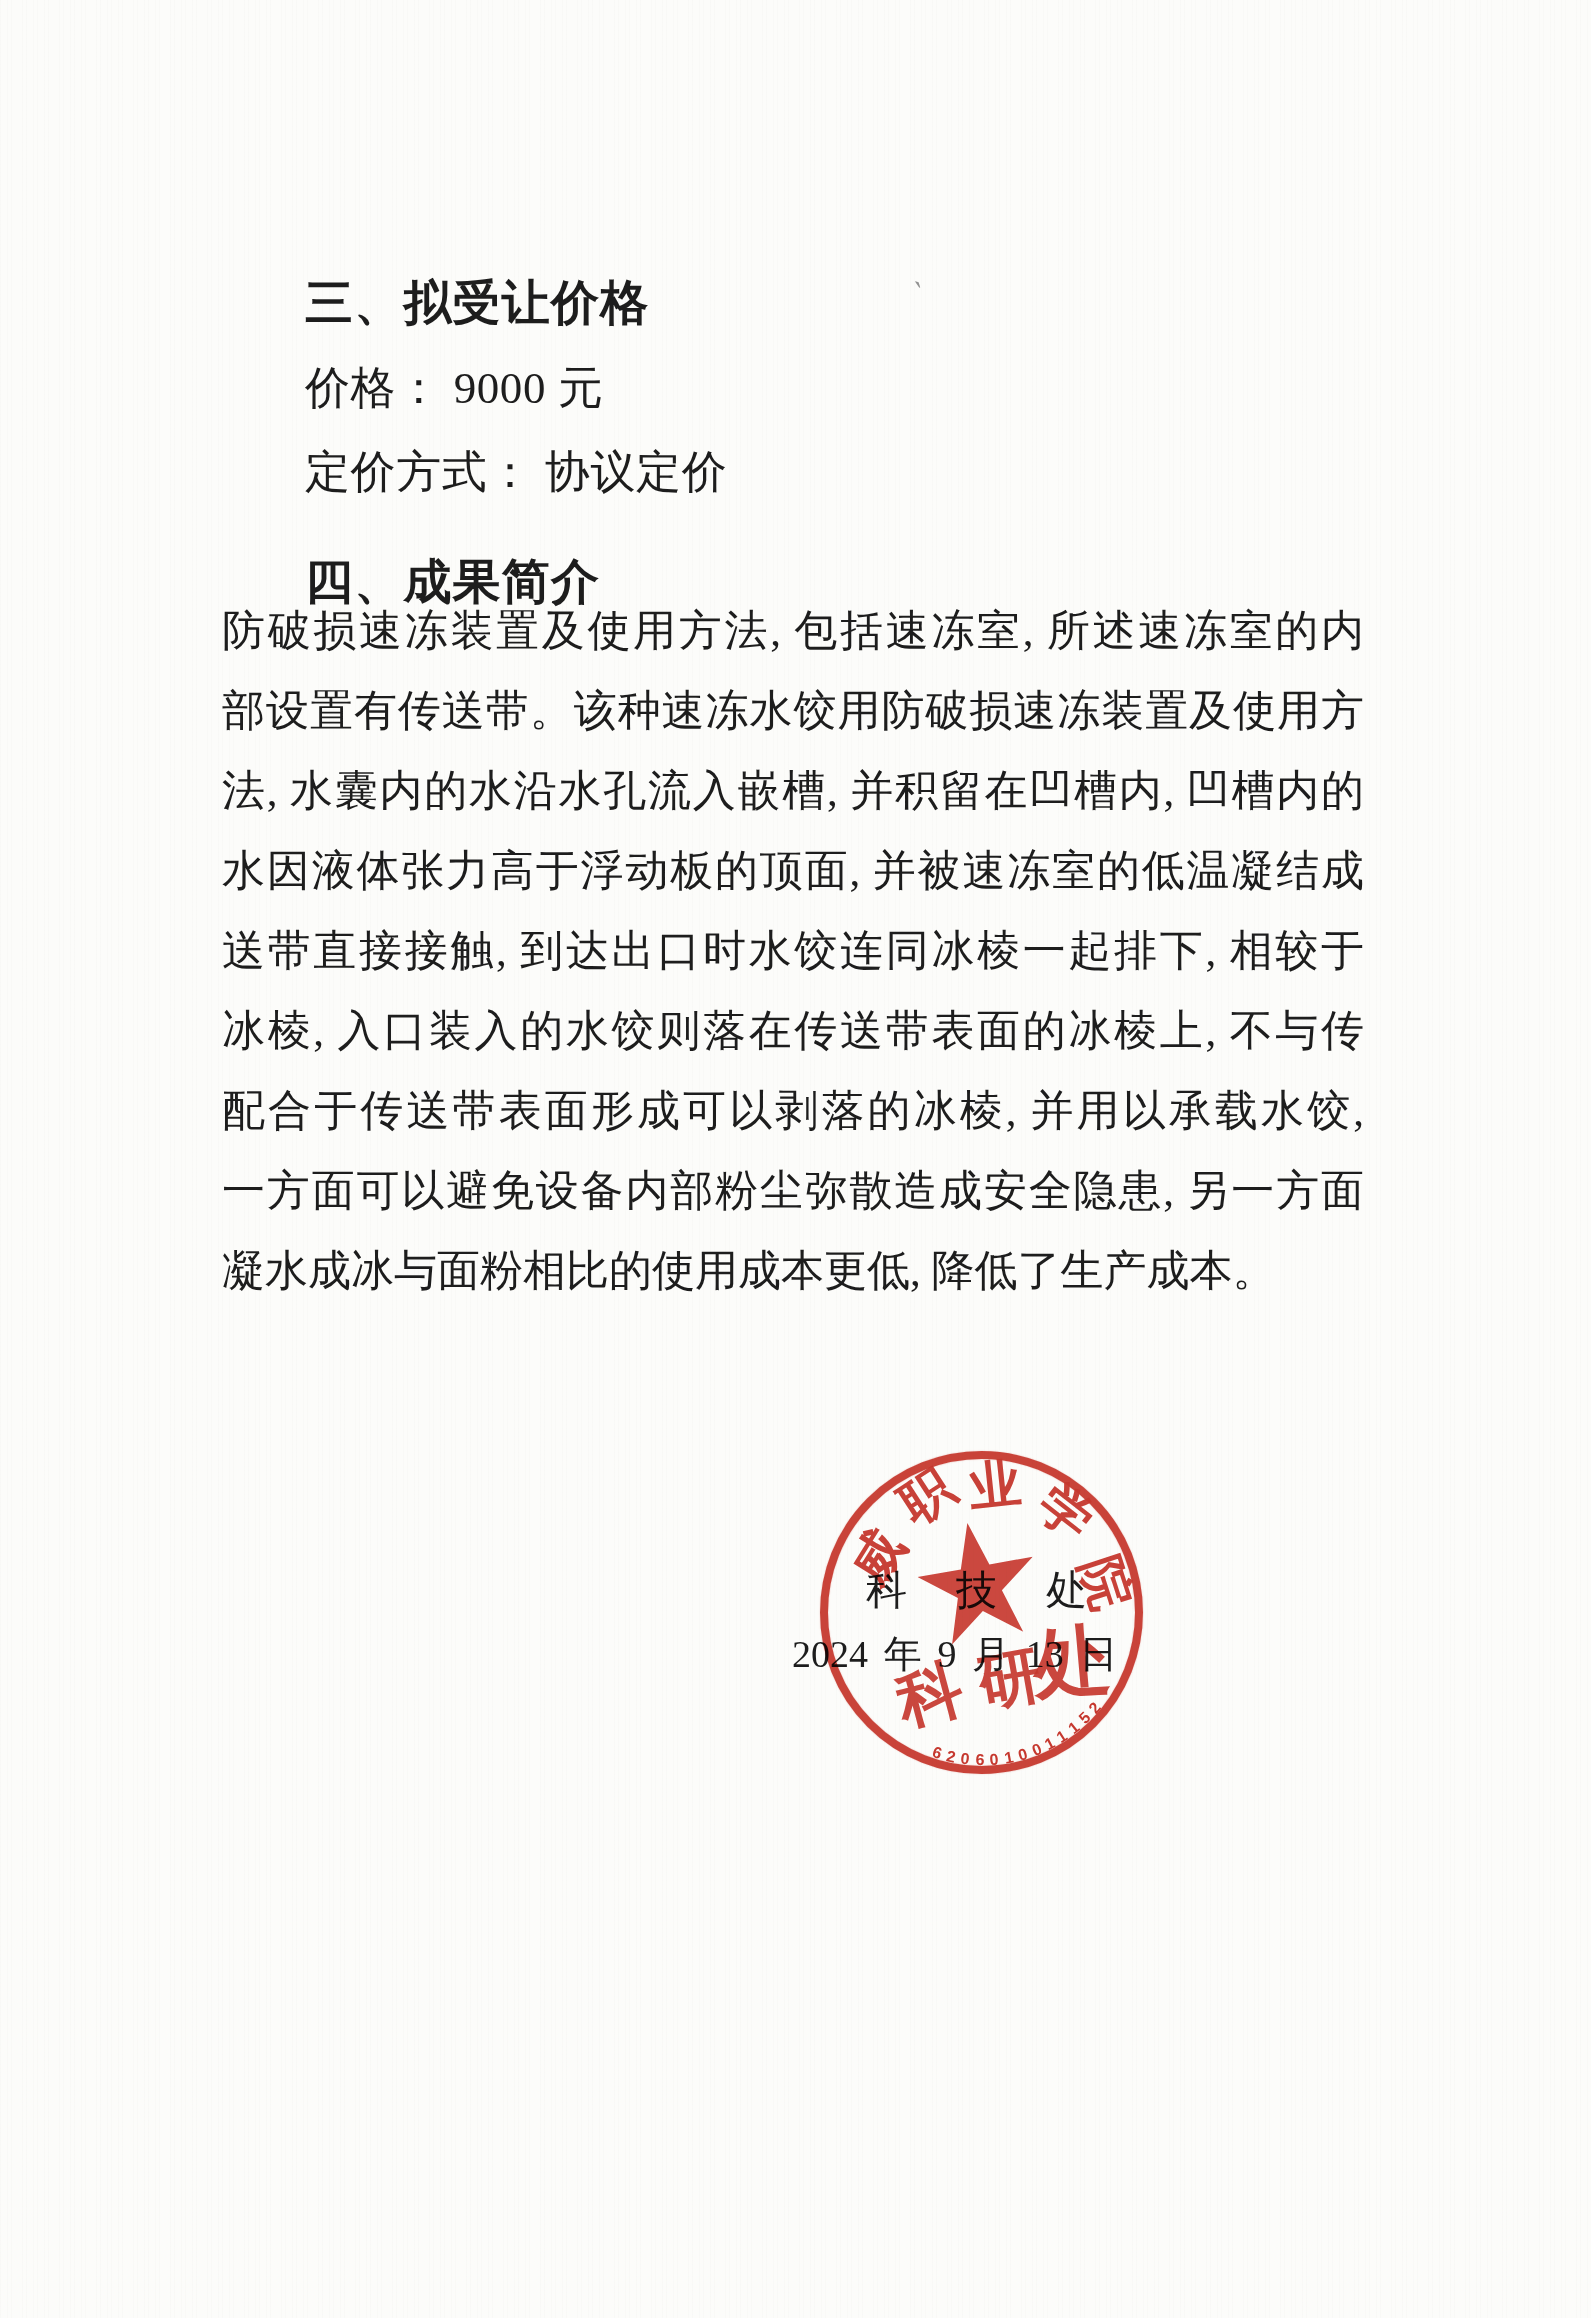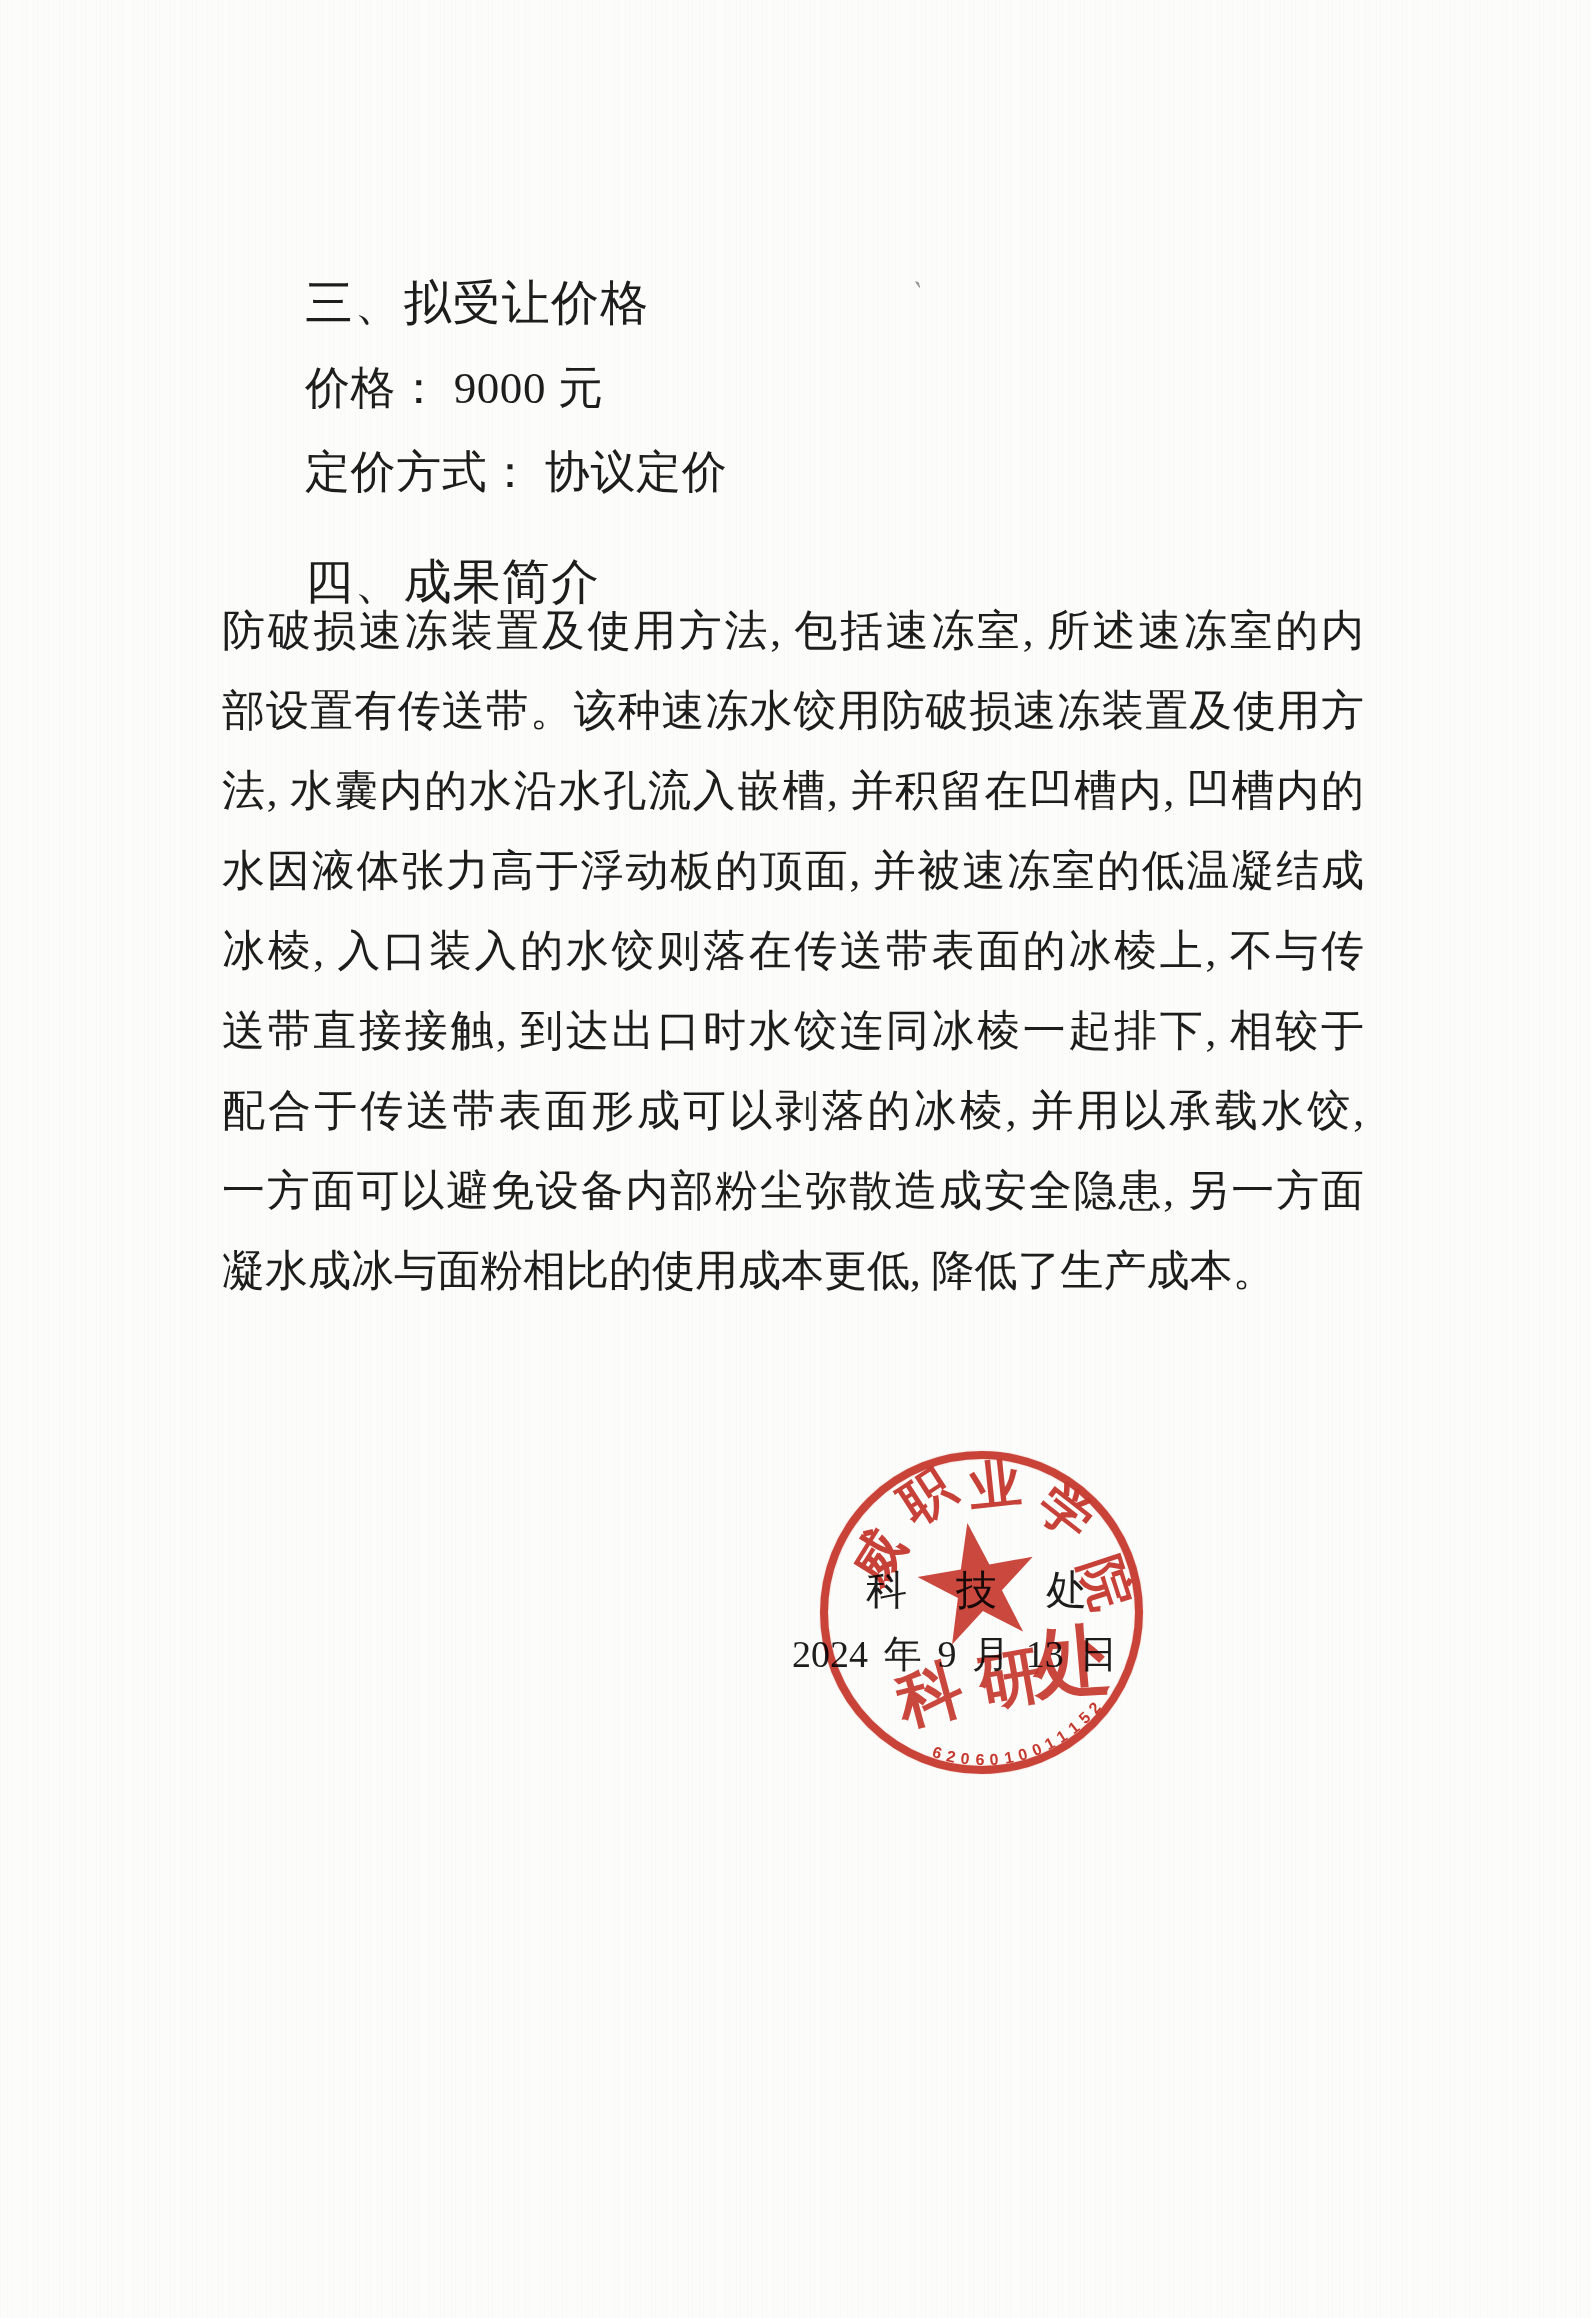--- a/index.html
+++ b/index.html
@@ -16,21 +16,21 @@
     background-image: repeating-linear-gradient(
       90deg,
       rgba(180,180,172,0.045) 0px, rgba(180,180,172,0.045) 0.6px,
       transparent 0.6px, transparent 3.7px);
     font-family: "Liberation Serif", serif;
     color: #1d1d1d;
   }
   .abs { position: absolute; line-height: 1; white-space: nowrap; }
   .heading {
     font-size: 48px;
-    font-weight: 400;
+    font-weight: 700;
     letter-spacing: 1.2px;
     text-align: center;
   }
   .fieldline { font-size: 45px; letter-spacing: 0.6px; }
   .para {
     position: absolute;
     left: 222px;
     top: 591px;
     width: 1142px;
   }
@@ -119,22 +119,22 @@
 
   <div class="abs fieldline" style="left:305px; top:450px;">定价方式： 协议定价</div>
 
   <div class="abs heading" style="left:305px; top:558px;">四、成果简介</div>
 
   <div class="para">
     <div class="pline">防破损速冻装置及使用方法, 包括速冻室, 所述速冻室的内</div>
     <div class="pline">部设置有传送带。该种速冻水饺用防破损速冻装置及使用方</div>
     <div class="pline">法, 水囊内的水沿水孔流入嵌槽, 并积留在凹槽内, 凹槽内的</div>
     <div class="pline">水因液体张力高于浮动板的顶面, 并被速冻室的低温凝结成</div>
+    <div class="pline">送带直接接触, 到达出口时水饺连同冰棱一起排下, 相较于</div>
     <div class="pline">冰棱, 入口装入的水饺则落在传送带表面的冰棱上, 不与传</div>
-    <div class="pline">送带直接接触, 到达出口时水饺连同冰棱一起排下, 相较于</div>
     <div class="pline">配合于传送带表面形成可以剥落的冰棱, 并用以承载水饺,</div>
     <div class="pline">一方面可以避免设备内部粉尘弥散造成安全隐患, 另一方面</div>
     <div class="pline last">凝水成冰与面粉相比的使用成本更低, 降低了生产成本。</div>
   </div>
 
   <div class="abs sig-dept">科技处</div>
 
   <div class="abs sig-date">2024 年 9 月 13 日</div>
 
   <div class="abs stray">ˋ</div>

